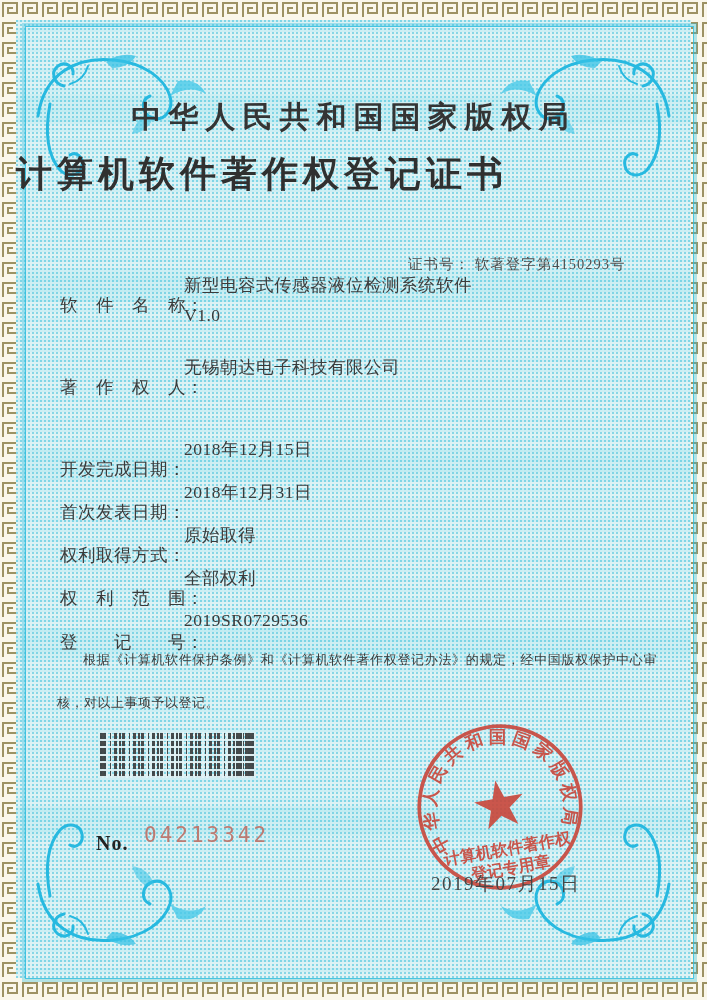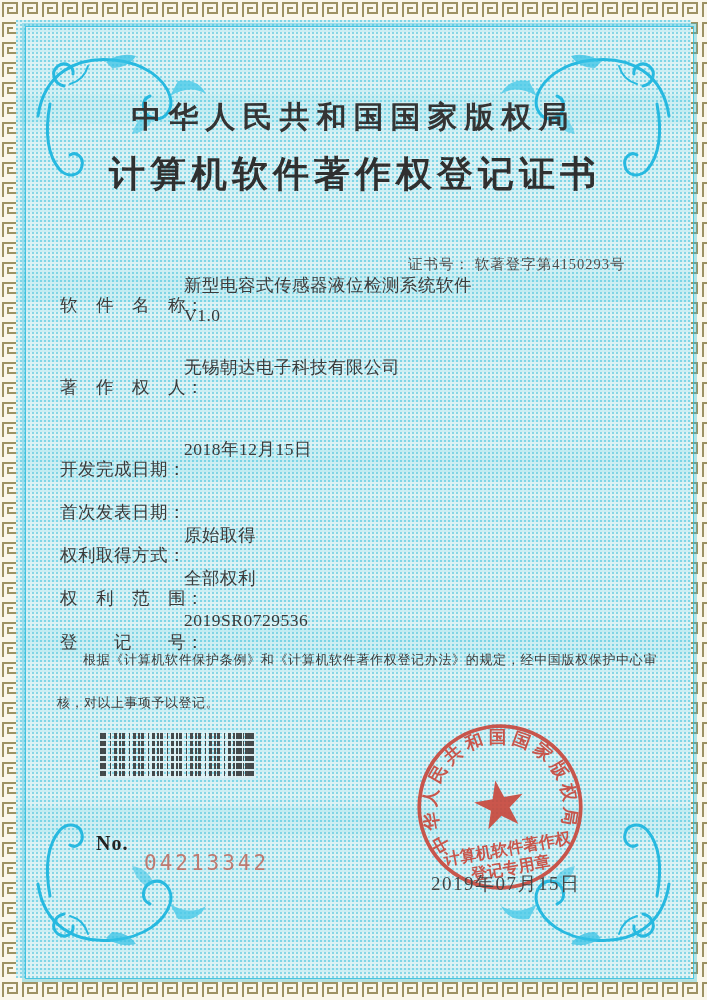--- a/index.html
+++ b/index.html
@@ -22,21 +22,21 @@
   .inner-frame{
     position:absolute;left:25px;top:26px;right:13px;bottom:21px;
     border:1px solid rgba(43,188,222,.85);
     box-shadow:0 0 0 3px rgba(43,188,222,.35);
     pointer-events:none;
   }
   svg.deco{position:absolute;left:0;top:0;width:707px;height:1000px;pointer-events:none;}
   
   .t{position:absolute;color:#3c3c3c;white-space:nowrap;}
   .title1{left:16px;right:16px;top:97px;text-align:center;font-size:30px;font-weight:bold;letter-spacing:7px;color:#343434;}
-  .title2{left:16px;right:13px;top:150px;text-align:center;font-size:36px;font-weight:bold;letter-spacing:5px;color:#303030;}
+  .title2{left:16px;right:13px;top:150px;text-align:left;font-size:36px;font-weight:bold;letter-spacing:5px;color:#303030;}
   .certno{left:408px;top:211px;font-size:14.5px;color:#4e4e4e;letter-spacing:1px;margin-top:44px;}
   .row-label{left:60px;font-size:17.5px;letter-spacing:.5px;color:#3b3b3b;margin-top:47px;}
   .row-value{left:184px;font-size:17.5px;letter-spacing:.5px;color:#3b3b3b;margin-top:27px;}
   .y1{top:246px}.y1b{top:278px}.y2{top:328px}.y3{top:410px}.y4{top:453px}
   .y5{top:496px}.y6{top:539px}.y7{top:583px}
   .statement{
     left:57px;top:638px;width:600px;white-space:normal;
     font-size:13px;line-height:43px;text-indent:2em;color:#3b3b3b;
     letter-spacing:.5px;text-align:justify;
   }
@@ -49,21 +49,21 @@
       linear-gradient(270deg,transparent 0 2px,#2e2e2e 2px 4px,transparent 4px 7px,#2e2e2e 7px 9px,transparent 9px 12px,#2e2e2e 12px 16px,transparent 16px),
       repeating-linear-gradient(90deg,#2f2f2f 0 2px,transparent 2px 3.5px,#2f2f2f 3.5px 6.5px,transparent 6.5px 10px,#2f2f2f 10px 11px,transparent 11px 14px,#2f2f2f 14px 17px,transparent 17px 19px);
     opacity:.85;
   }
   
   .seal{position:absolute;left:412px;top:719px;width:176px;height:176px;transform:rotate(-10deg);opacity:.9;}
   
   .issue-date{left:431px;top:871px;font-size:19px;color:#474747;letter-spacing:1.5px;text-align:right;}
   .serial-prefix{left:96px;top:832px;font-size:20px;font-weight:bold;color:#222;letter-spacing:1px;}
   .serial-number{
-    left:144px;top:851px;font-size:21px;color:#bd7a71;letter-spacing:3px;
+    left:144px;top:823px;font-size:21px;color:#bd7a71;letter-spacing:3px;
     font-family:"DejaVu Sans Mono","Liberation Mono",monospace;
     text-align:right;
   }
 </style>
 </head>
 <body>
 
 <div class="page">
 
   <div class="cert-area"></div>
@@ -106,20 +106,21 @@
   <div class="t row-value y1">新型电容式传感器液位检测系统软件</div>
   <div class="t row-value y1b">V1.0</div>
 
   <div class="t row-label y2">著　作　权　人：</div>
   <div class="t row-value y2">无锡朝达电子科技有限公司</div>
 
   <div class="t row-label y3">开发完成日期：</div>
   <div class="t row-value y3">2018年12月15日</div>
 
   <div class="t row-label y4">首次发表日期：</div>
+  <div class="t row-value y4">2018年12月31日</div>
 
   <div class="t row-label y5">权利取得方式：</div>
   <div class="t row-value y5">原始取得</div>
 
   <div class="t row-label y6">权　利　范　围：</div>
   <div class="t row-value y6">全部权利</div>
 
   <div class="t row-label y7">登　　记　　号：</div>
   <div class="t row-value y7">2019SR0729536</div>
 

